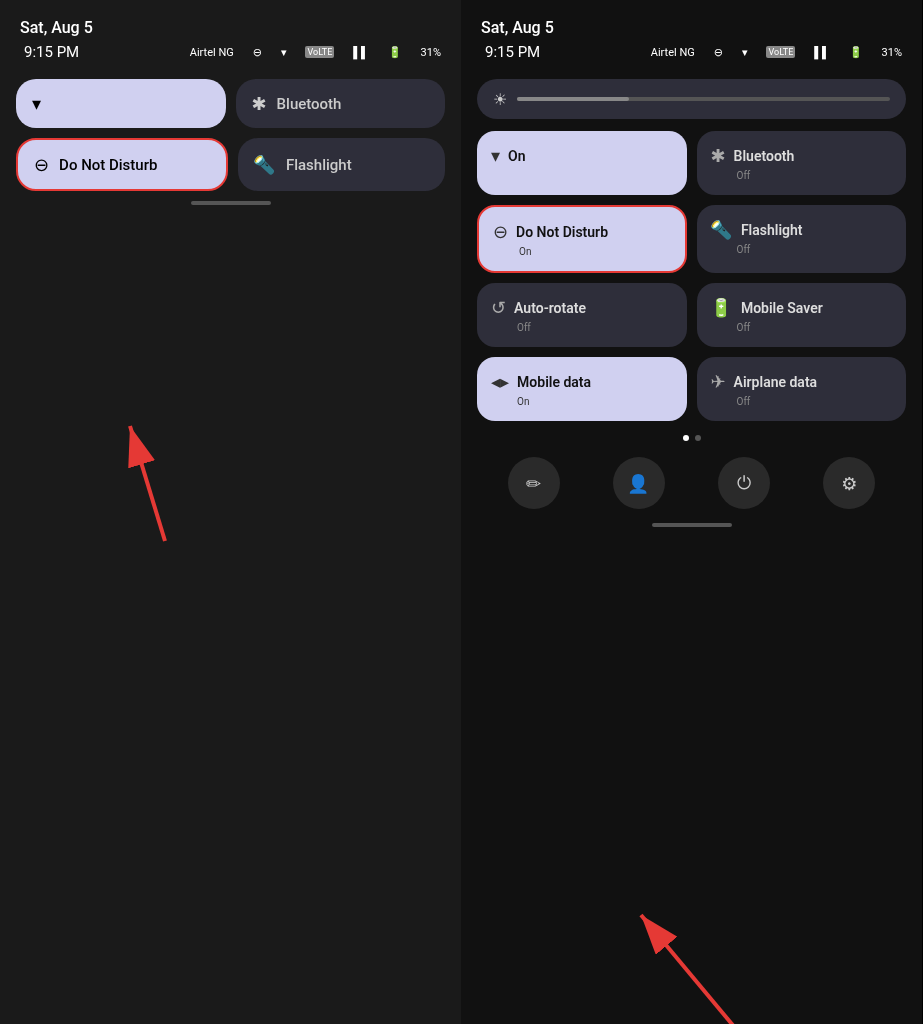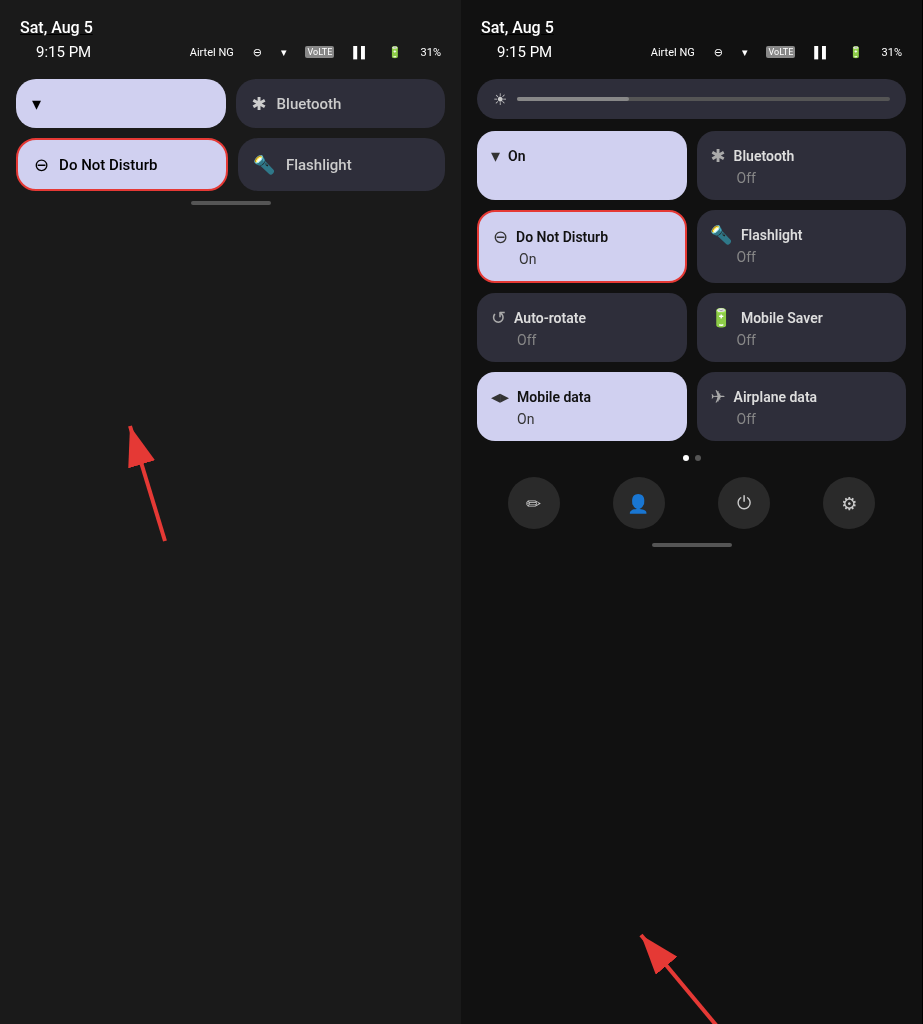--- a/index.html
+++ b/index.html
@@ -20,32 +20,31 @@
     }
     .phone-panel.right {
       background: #111;
     }
     
     .status-bar {
       display: flex;
       justify-content: space-between;
       align-items: center;
       padding: 18px 20px 4px 20px;
-      text-decoration: underline;
     }
     .status-date {
       font-size: 16px;
       color: #fff;
       font-weight: 500;
     }
     .status-time-row {
       display: flex;
       justify-content: space-between;
       align-items: center;
-      padding: 2px 20px 8px 36px;
+      padding: 2px 20px 8px 24px;
     }
     .status-time {
       font-size: 15px;
       color: #fff;
     }
     .status-icons {
       display: flex;
       align-items: center;
       gap: 19px;
       font-size: 11px;
@@ -167,21 +166,21 @@
     .tile-block.inactive .tile-block-icon { color: #aaa; }
     .tile-block.dnd-active .tile-block-icon { color: #333; }
     .tile-block-name {
       font-size: 14px;
       font-weight: 600;
     }
     .tile-block.active .tile-block-name { color: #111; }
     .tile-block.inactive .tile-block-name { color: #ddd; }
     .tile-block.dnd-active .tile-block-name { color: #111; }
     .tile-block-status {
-      font-size: 14px;
+      font-size: 10px;
       padding-left: 26px;
     }
     .tile-block.active .tile-block-status { color: #333; }
     .tile-block.inactive .tile-block-status { color: #888; }
     .tile-block.dnd-active .tile-block-status { color: #333; }
     
     .page-dots {
       display: flex;
       justify-content: center;
       gap: 6px;

